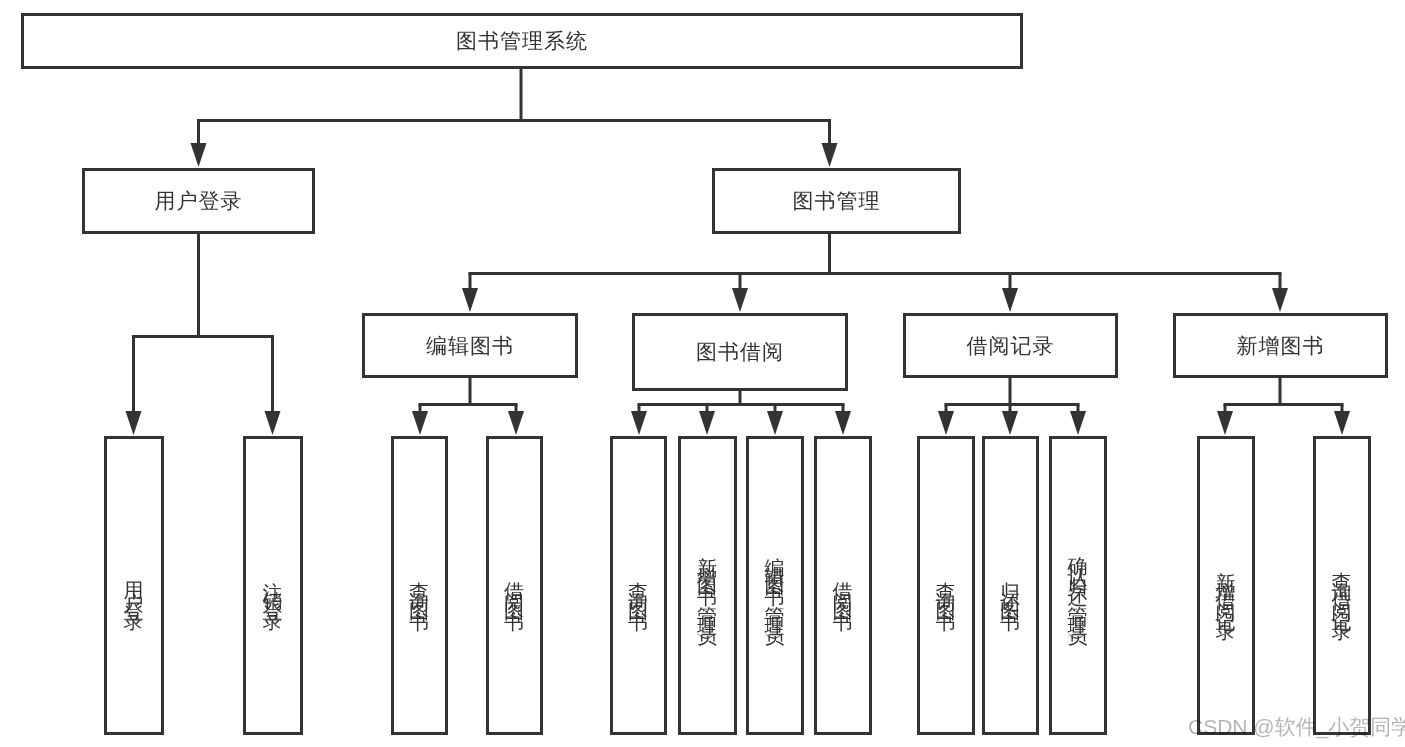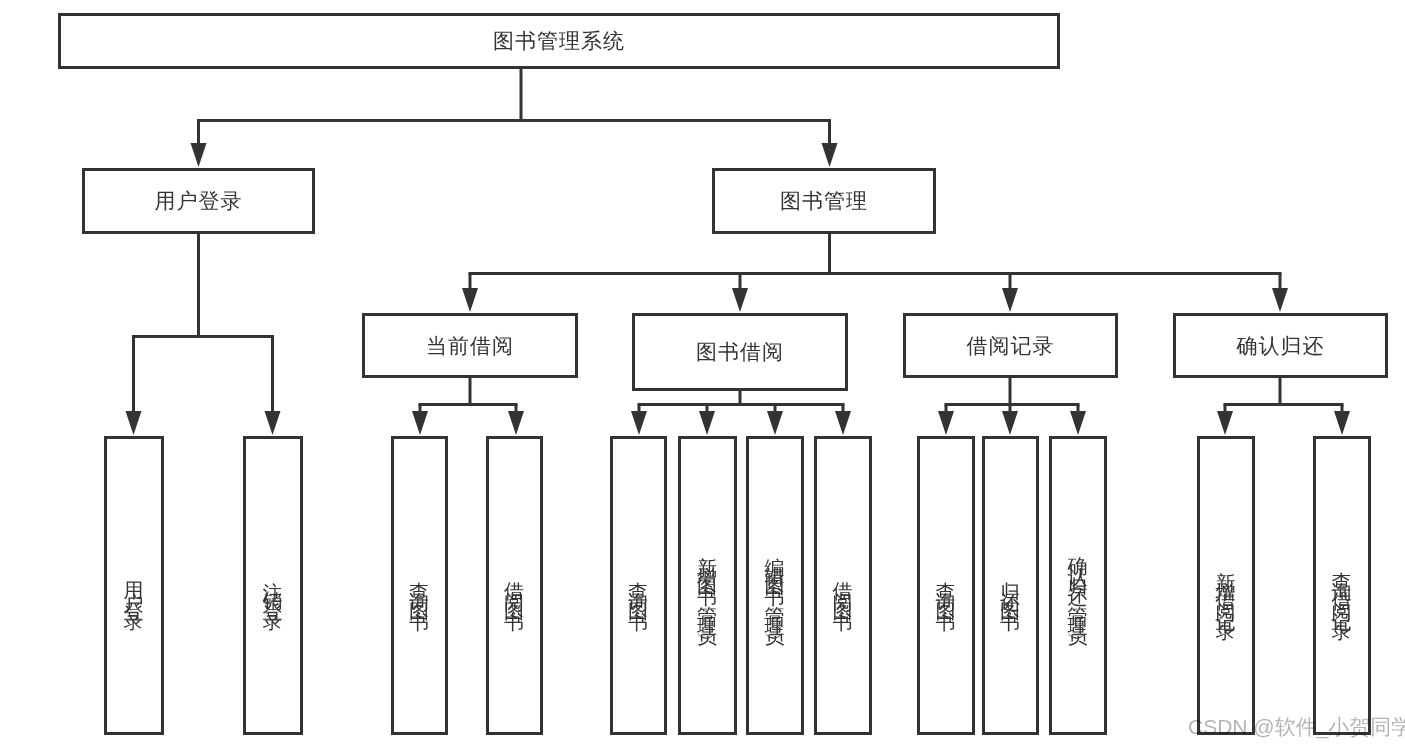--- a/index.html
+++ b/index.html
@@ -40,23 +40,23 @@
   }
   .vnode span {
     writing-mode: vertical-lr;
     text-orientation: mixed;
     font-size: 20px;
     letter-spacing: 10px;
     line-height: 1;
     white-space: nowrap;
   }
   
-  .n-root   { left: 21px;  top: 13px;  width: 1002px; height: 56px; margin-left: 37px; }
+  .n-root   { left: 21px;  top: 13px;  width: 1002px; height: 56px; }
   .n-login  { left: 82px;  top: 168px; width: 233px;  height: 66px; }
-  .n-mgmt   { left: 712px; top: 168px; width: 224px;  height: 66px; }
+  .n-mgmt   { left: 712px; top: 168px; width: 249px;  height: 66px; }
   .n-rec    { left: 362px; top: 313px; width: 216px;  height: 65px; }
   .n-borrow { left: 632px; top: 313px; width: 216px;  height: 78px; }
   .n-cur    { left: 903px; top: 313px; width: 215px;  height: 65px; }
   .n-hist   { left: 1173px;top: 313px; width: 215px;  height: 65px; }
   
   .v1  { left: 104px;  width: 60px; }
   .v2  { left: 243px;  width: 60px; }
   .v3  { left: 391px;  width: 57px; }
   .v4  { left: 486px;  width: 57px; }
   .v5  { left: 610px;  width: 57px; }
@@ -155,30 +155,30 @@
   </div>
 
   <div class="node n-login">
     <span>用户登录</span>
   </div>
   <div class="node n-mgmt">
     <span>图书管理</span>
   </div>
 
   <div class="node n-rec">
-    <span>当前借阅</span>
+    <span>编辑图书</span>
   </div>
   <div class="node n-borrow">
     <span>图书借阅</span>
   </div>
   <div class="node n-cur">
     <span>借阅记录</span>
   </div>
   <div class="node n-hist">
-    <span>确认归还</span>
+    <span>新增图书</span>
   </div>
 
   <div class="vnode v1">
     <span>用户登录</span>
   </div>
   <div class="vnode v2">
     <span>注销登录</span>
   </div>
   <div class="vnode v3">
     <span>查询图书</span>

